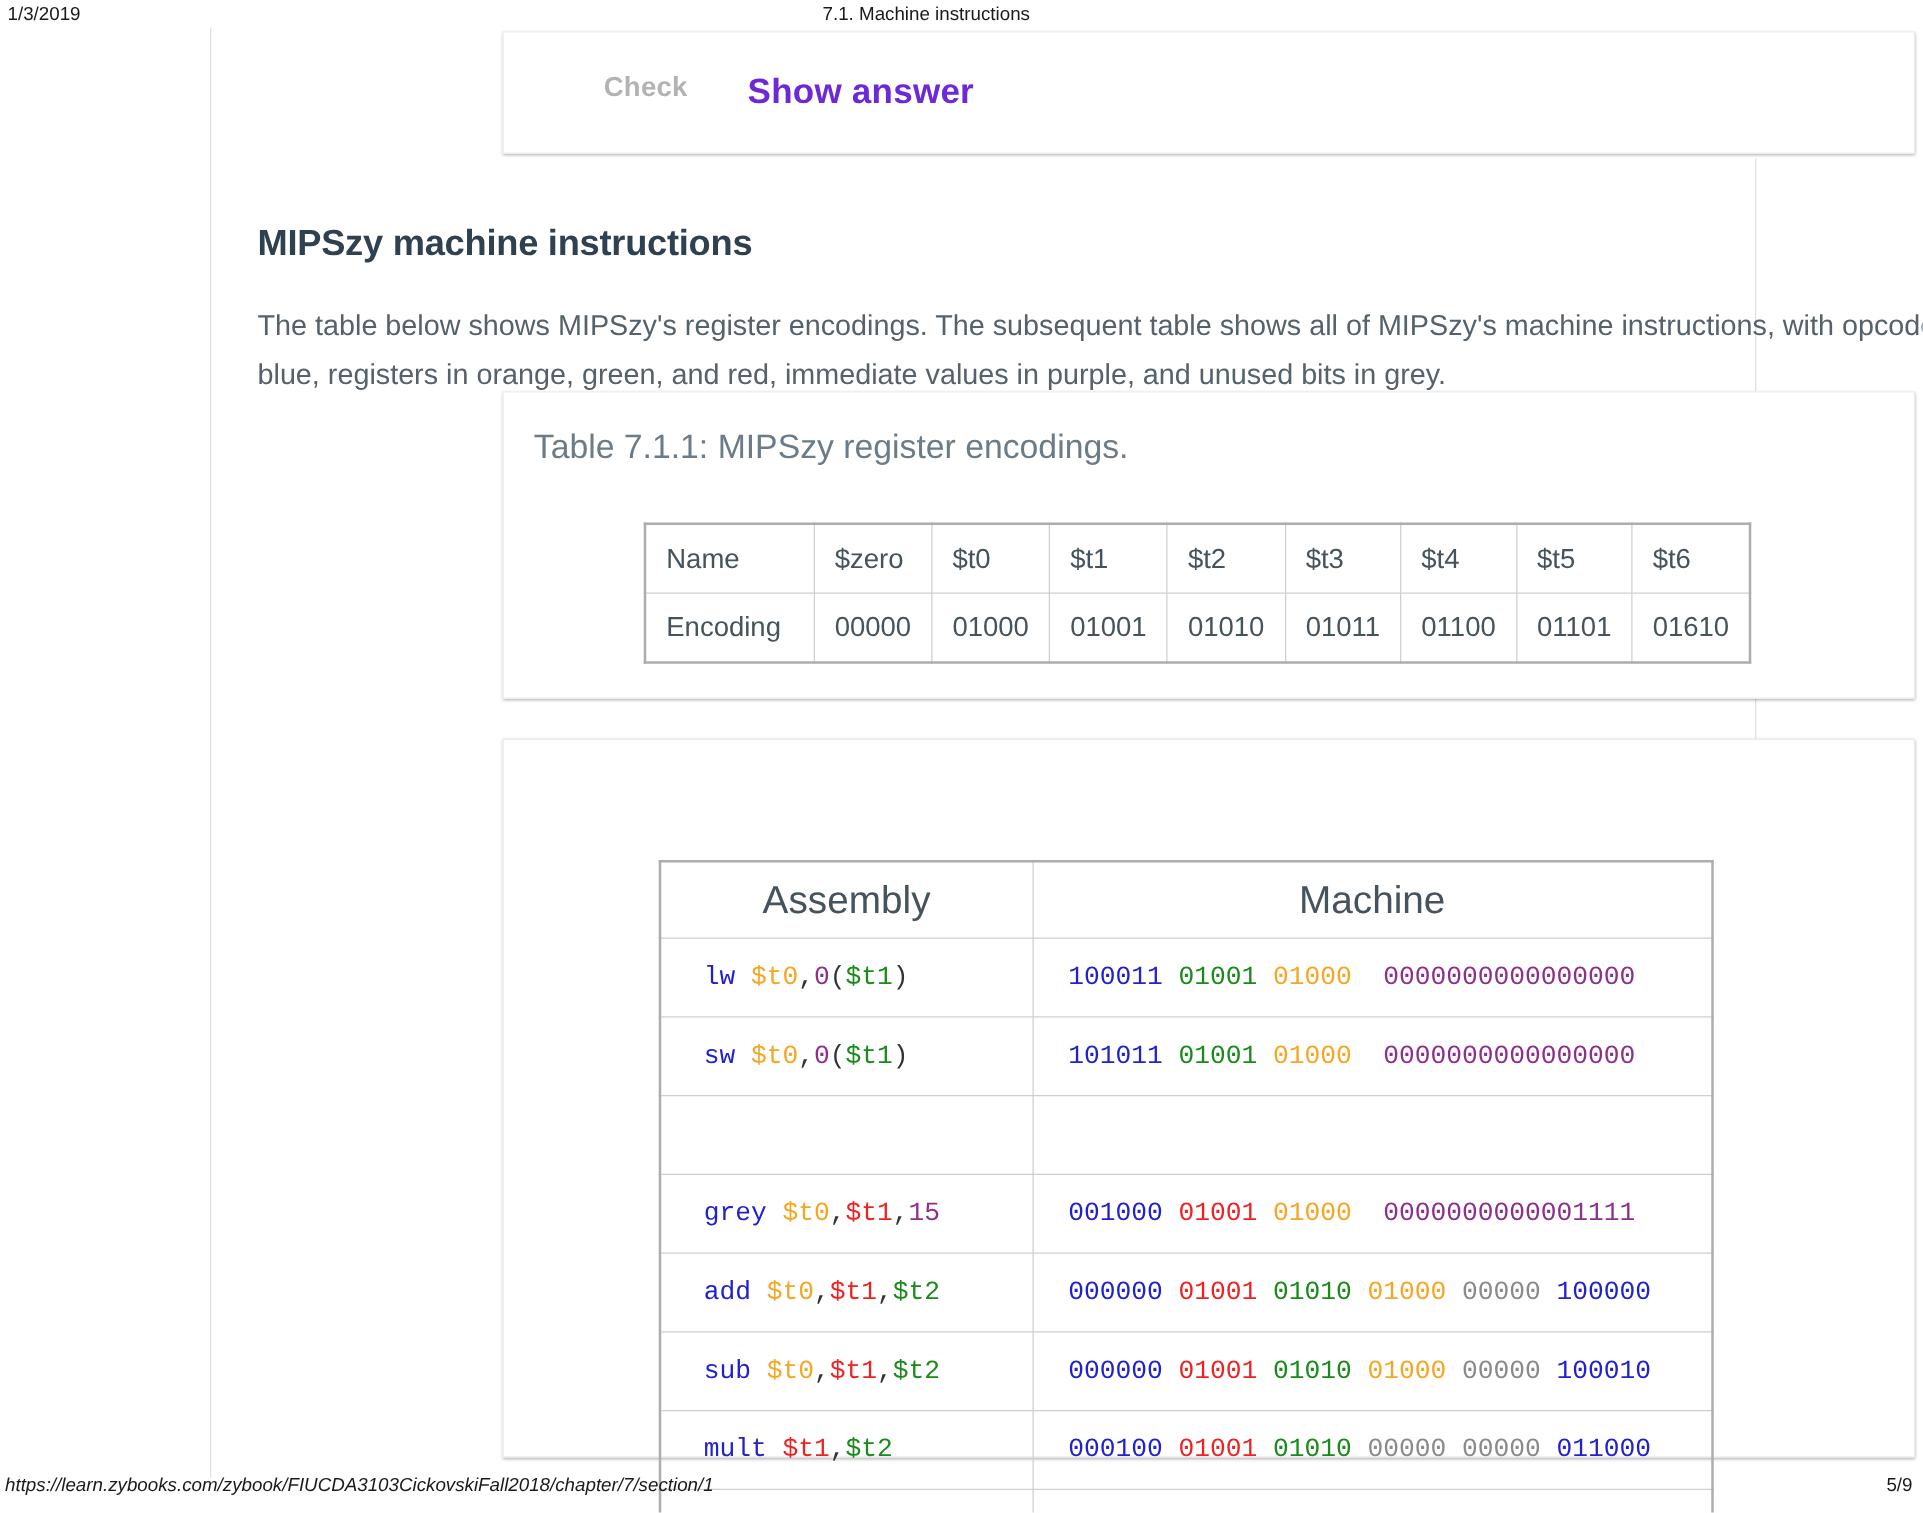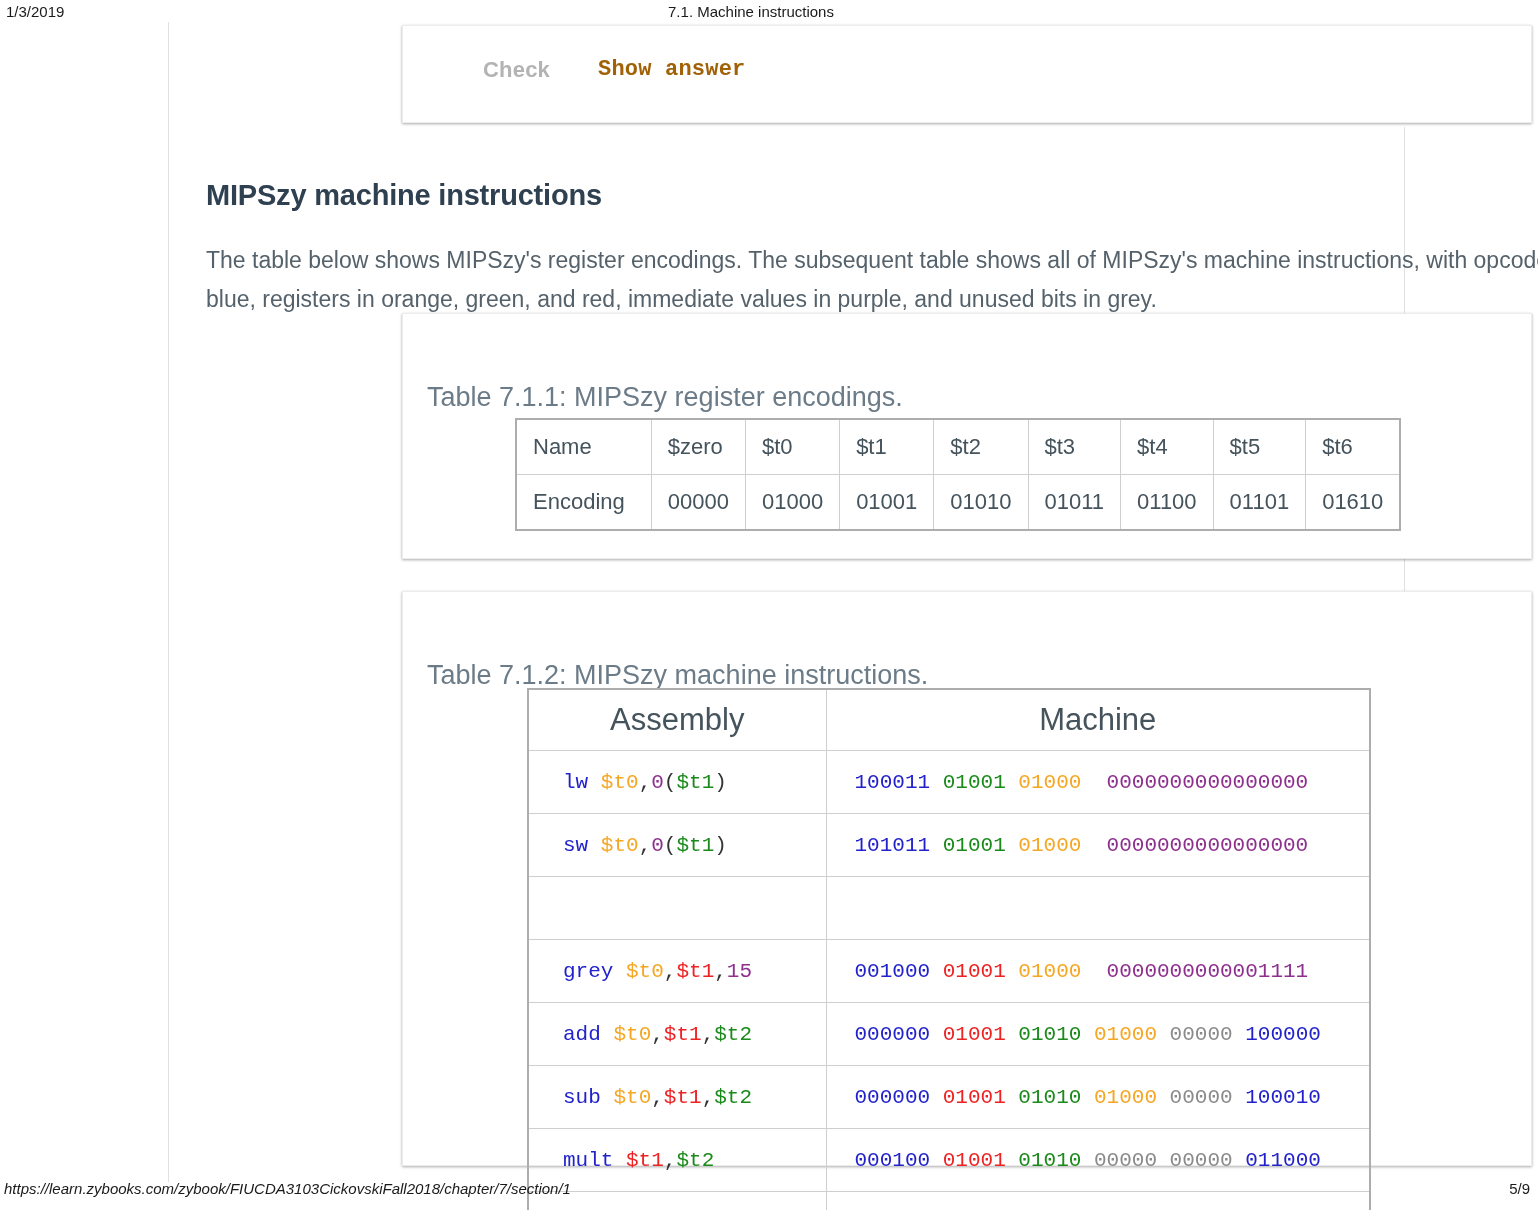--- a/index.html
+++ b/index.html
@@ -26,21 +26,21 @@
     font-size: 15px;
     color: #1a1a1a;
   }
   .ph-date {
     position: absolute;
     left: 6px;
     top: 0;
   }
   .ph-title {
     position: absolute;
-    left: 10px;
+    left: 0;
     top: 0;
     width: 1482px;
     text-align: center;
   }
   .print-footer {
     position: absolute;
     bottom: 8px;
     left: 0;
     width: 1538px;
     height: 22px;
@@ -98,28 +98,28 @@
     font-weight: bold;
     color: #b3b3b3;
     letter-spacing: 0.2px;
     background: none;
     border: none;
     padding: 0;
     font-family: "Liberation Sans", sans-serif;
     cursor: default;
   }
   .btn-show-answer {
-    font-size: 22px;
+    font-size: 28px;
     font-weight: bold;
-    color: #a16207;
+    color: #6d28d9;
     letter-spacing: 0.2px;
     background: none;
     border: none;
     padding: 0;
-    font-family: Liberation Mono, monospace;
+    font-family: Liberation Sans, sans-serif;
     cursor: pointer;
   }
 
   
   #section-heading {
     position: absolute;
     left: 206px;
     top: 155px;
     font-size: 29px;
     font-weight: bold;
@@ -150,21 +150,20 @@
     width: 1130px;
     height: 575px;
   }
   .table-caption {
     position: absolute;
     left: 24px;
     top: 28px;
     font-size: 27px;
     color: #6b7b87;
     font-weight: normal;
-    margin-top: 40px;
   }
 
   
   .reg-table {
     position: absolute;
     left: 112px;
     top: 104px;
     border-collapse: collapse;
     border: 2px solid #adadad;
     font-size: 22px;
@@ -265,21 +264,20 @@
         <td>01011</td>
         <td>01100</td>
         <td>01101</td>
         <td>01610</td>
       </tr>
     </tbody>
   </table>
 </div>
 
 <div class="card" id="table-712-card">
-  <div class="table-caption">Table 7.1.2: MIPSzy machine instructions.</div>
   <table class="mi-table">
     <colgroup>
       <col class="col-asm">
       <col class="col-mach">
     </colgroup>
     <thead>
       <tr>
         <th>Assembly</th>
         <th>Machine</th>
       </tr>

